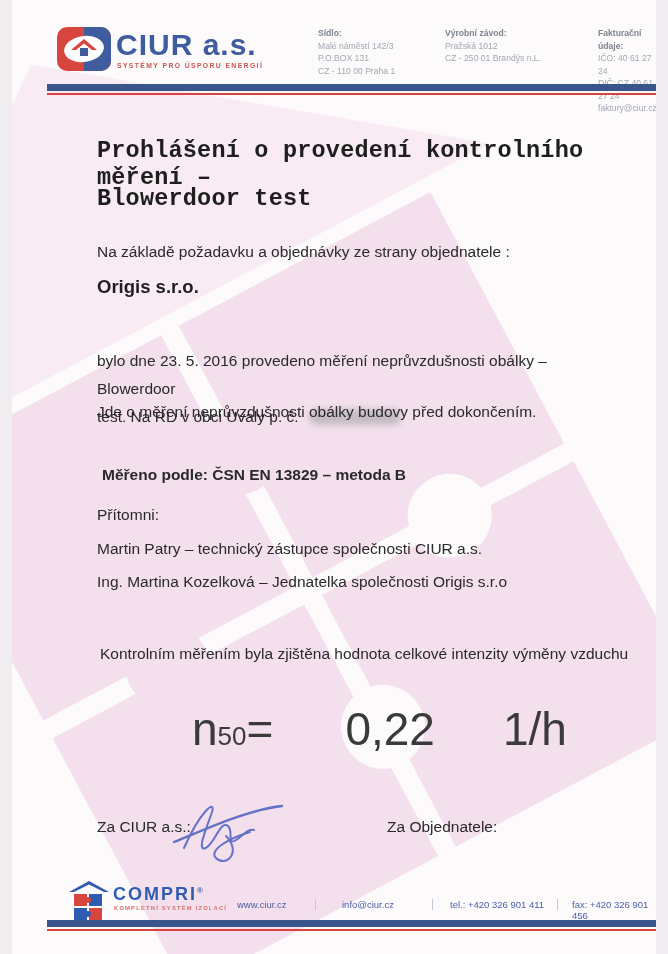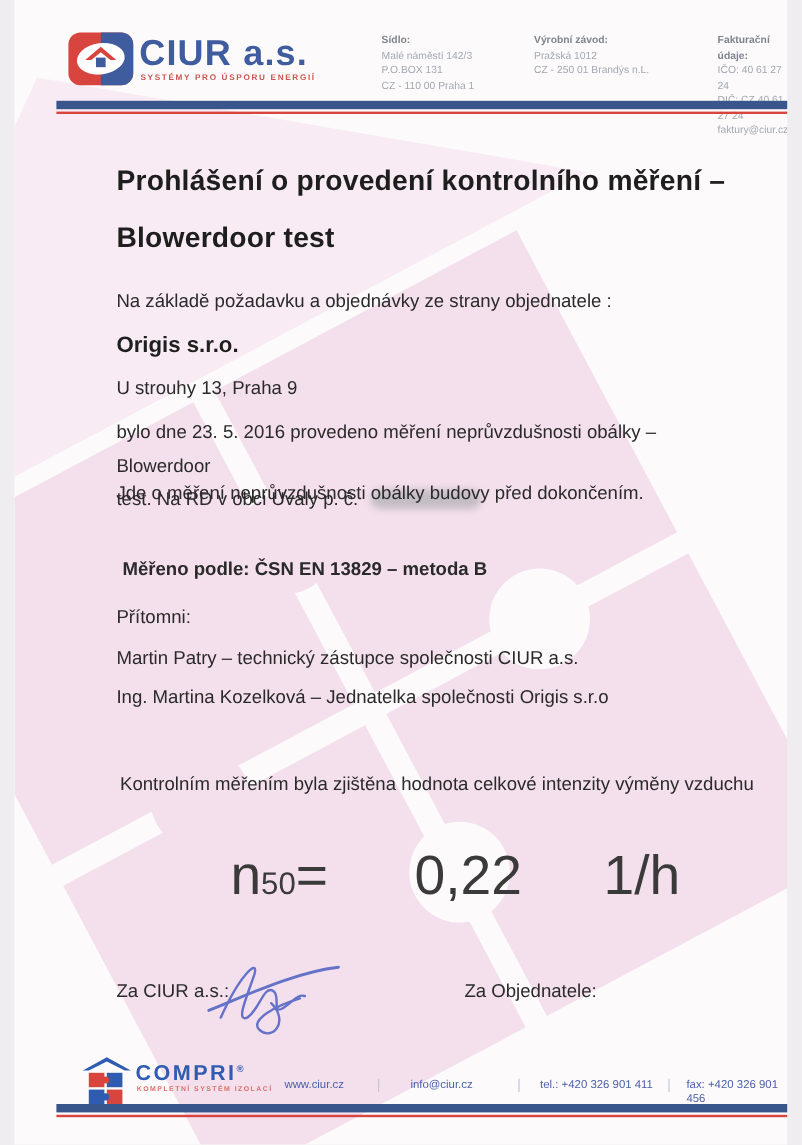--- a/index.html
+++ b/index.html
@@ -16,21 +16,21 @@
   .ciur-word{position:absolute;left:104px;top:28px;font-size:30px;font-weight:bold;color:#3f5d9e;letter-spacing:1px;}
   .ciur-tag{position:absolute;left:105px;top:62px;font-size:6.8px;color:#c9564f;letter-spacing:1.4px;font-weight:bold;}
   .hcol{position:absolute;top:27px;font-size:8.6px;line-height:12.5px;color:#a2a8b2;}
   .hcol .hlabel{color:#7e848e;font-weight:bold;}
   .stripe{position:absolute;left:35px;width:628px;}
   .stripe .b{height:6.5px;background:#39568c;}
   .stripe .gap{height:2px;background:transparent;}
   .stripe .r{height:2.8px;background:#d8453e;}
 
   
-  .title{position:absolute;left:85px;font-size:23.5px;font-weight:bold;color:#1e1e1e;letter-spacing:.2px;}
+  .title{position:absolute;left:85px;font-size:23.5px;font-weight:bold;color:#1e1e1e;letter-spacing:.2px;font-family:Liberation Mono, monospace;}
   .t15{position:absolute;left:85px;font-size:15.5px;color:#2a2a2a;}
   .bold{font-weight:bold;}
   .client{position:absolute;left:85px;font-size:18.5px;font-weight:bold;color:#1e1e1e;}
   .para{line-height:28px;width:530px;}
   .blurblob{display:inline-block;width:92px;height:16px;border-radius:9px;background:#b3b1b5;filter:blur(3px);opacity:.75;vertical-align:-3px;margin-left:10px;}
 
   
   .result{position:absolute;left:180px;top:702px;font-size:46px;color:#3a3a3a;display:flex;align-items:baseline;}
   .result sub{font-size:26px;}
   .result .val{margin-left:72px;}
@@ -97,21 +97,20 @@
     <div class="b"></div>
       <div class="gap"></div>
       <div class="r"></div>
   </div>
 
   <div class="title" style="top:137px">Prohlášení o provedení kontrolního měření –</div>
   <div class="title" style="top:185px">Blowerdoor test</div>
 
   <div class="t15" style="top:243px">Na základě požadavku a objednávky ze strany objednatele :</div>
   <div class="client" style="top:276px">Origis s.r.o.</div>
-  <div class="t15" style="top:315px">U strouhy 13, Praha 9</div>
 
   <div class="t15 para" style="top:347px">
     <span>bylo dne 23. 5. 2016 provedeno měření neprůvzdušnosti obálky – Blowerdoor</span><br>
     <span>test. Na RD v obci Úvaly  p. č.</span><span class="blurblob"></span>
   </div>
 
   <div class="t15" style="top:403px">Jde o měření neprůvzdušnosti obálky budovy před dokončením.</div>
 
   <div class="t15 bold" style="top:466px;left:90px">Měřeno podle: ČSN EN 13829 – metoda B</div>
   <div class="t15" style="top:506px">Přítomni:</div>

